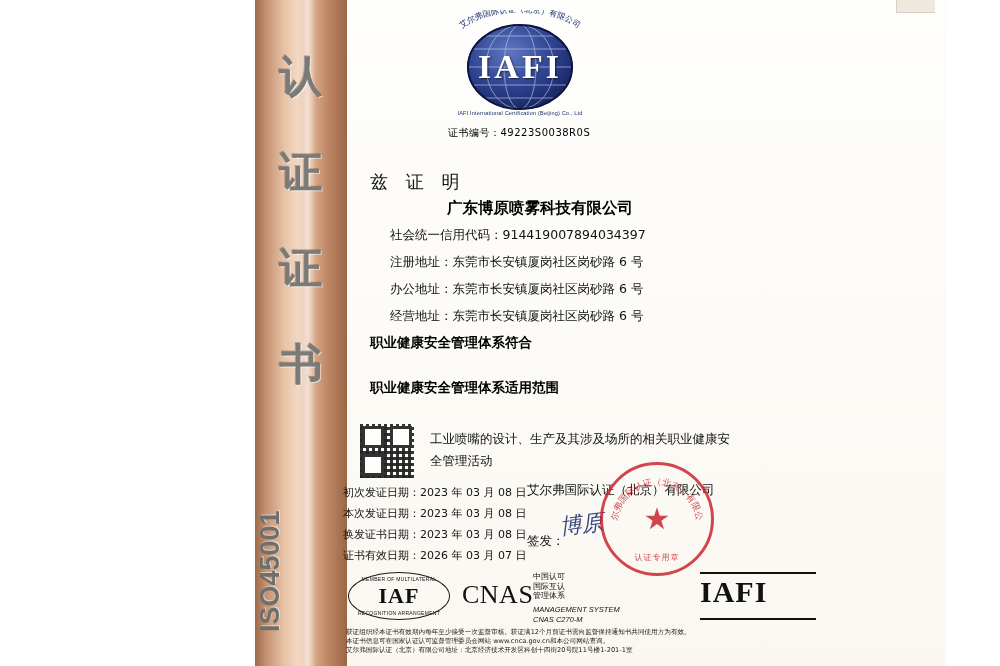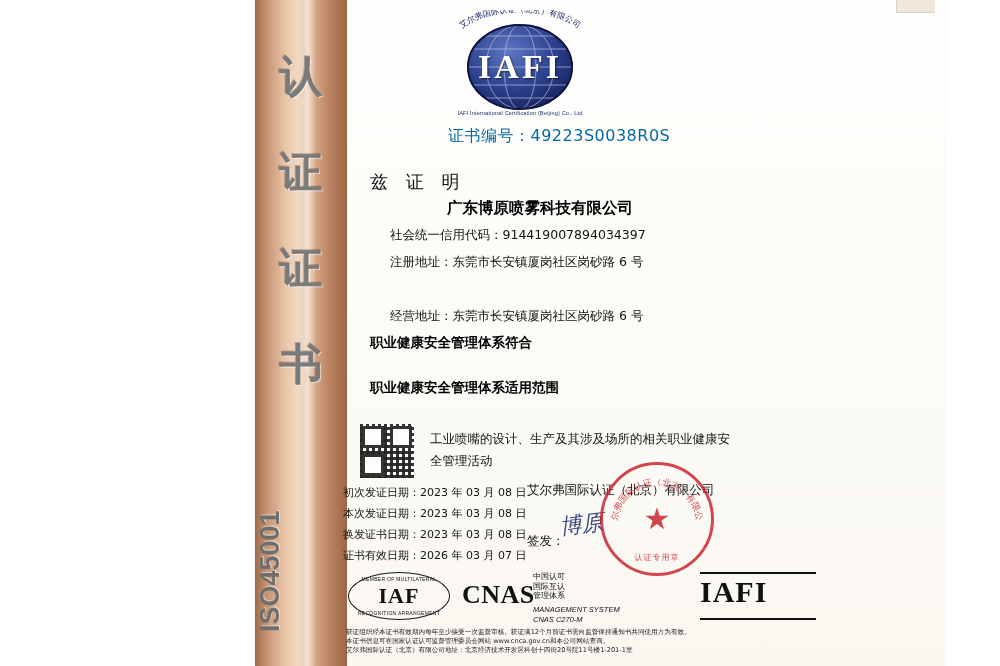--- a/index.html
+++ b/index.html
@@ -145,22 +145,22 @@
     text-align: center;
     font-size: 5.5px;
     color: #1a2f6b;
     letter-spacing: 0.2px;
   }
   
   .cert-no {
     position: absolute;
     left: 448px;
     top: 126px;
-    font-size: 16px;
-    color: #0369a1;
+    font-size: 10px;
+    color: #000000;
     letter-spacing: 0.5px;
     font-family: "DejaVu Sans", sans-serif;
   }
   .hereby {
     position: absolute;
     left: 370px;
     top: 170px;
     font-size: 18px;
     color: #111;
     letter-spacing: 6px;
@@ -348,21 +348,21 @@
     letter-spacing: 0.3px;
   }
   .acc-iaf .ring-top { top: 3px; }
   .acc-iaf .ring-bot { bottom: 3px; }
   .cnas {
     position: absolute;
     left: 462px;
     top: 580px;
     font-family: "Liberation Serif", serif;
     font-size: 26px;
-    font-weight: bold;
+    font-weight: normal;
     color: #111;
     letter-spacing: 0.5px;
   }
   .cnas-cn {
     position: absolute;
     left: 533px;
     top: 572px;
     font-size: 8px;
     line-height: 9.5px;
     color: #111;
@@ -468,20 +468,21 @@
 
   <div class="cert-no">
     <span>证书编号：</span><span>49223S0038R0S</span>
   </div>
 
   <div class="hereby">兹 证 明</div>
   <div class="company">广东博原喷雾科技有限公司</div>
 
   <div class="field f-credit">社会统一信用代码：914419007894034397</div>
   <div class="field f-reg">注册地址：东莞市长安镇厦岗社区岗砂路 6 号</div>
+  <div class="field f-office">办公地址：东莞市长安镇厦岗社区岗砂路 6 号</div>
   <div class="field f-biz">经营地址：东莞市长安镇厦岗社区岗砂路 6 号</div>
 
   <div class="sec-head sh-1">职业健康安全管理体系符合</div>
   <div class="sec-head sh-2">职业健康安全管理体系适用范围</div>
 
   <div class="qr">
       <div class="qr-b"></div>
     </div>
 
   <div class="scope">工业喷嘴的设计、生产及其涉及场所的相关职业健康安全管理活动</div>

